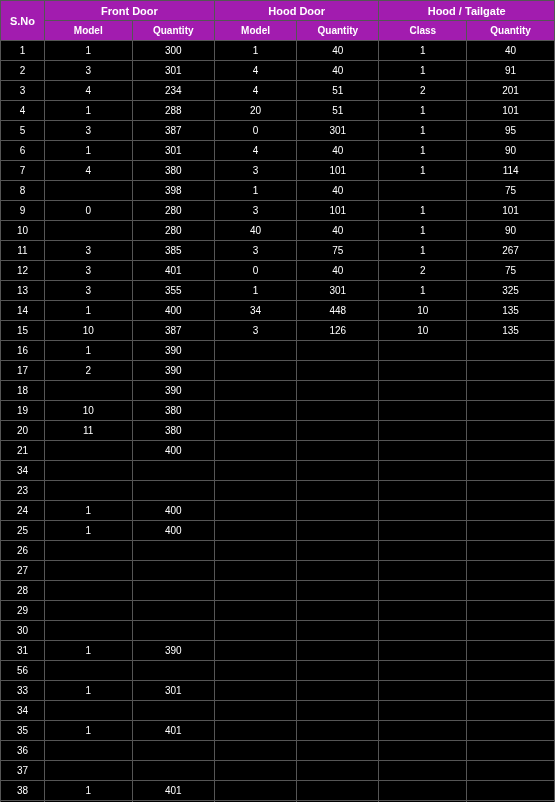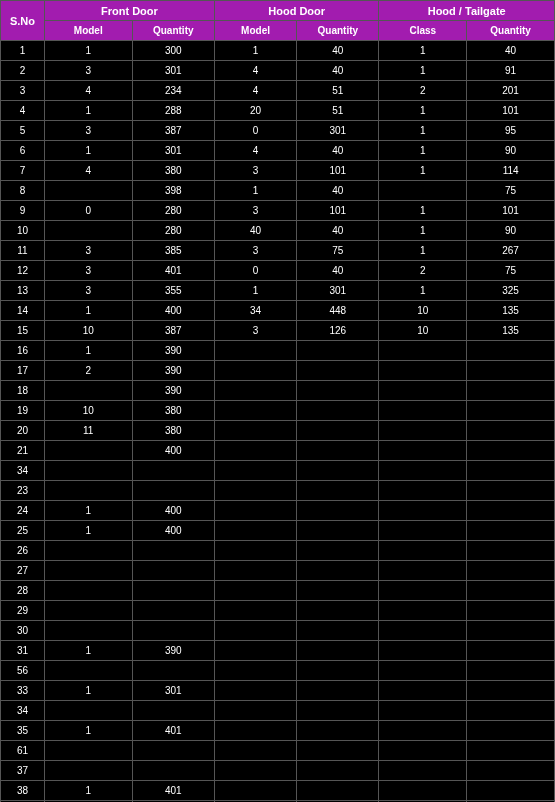--- a/index.html
+++ b/index.html
@@ -389,21 +389,21 @@
         <tr>
           <td>35</td>
           <td>1</td>
           <td>401</td>
           <td></td>
           <td></td>
           <td></td>
           <td></td>
         </tr>
         <tr>
-          <td>61</td>
+          <td>36</td>
           <td></td>
           <td></td>
           <td></td>
           <td></td>
           <td></td>
           <td></td>
         </tr>
         <tr>
           <td>37</td>
           <td></td>

